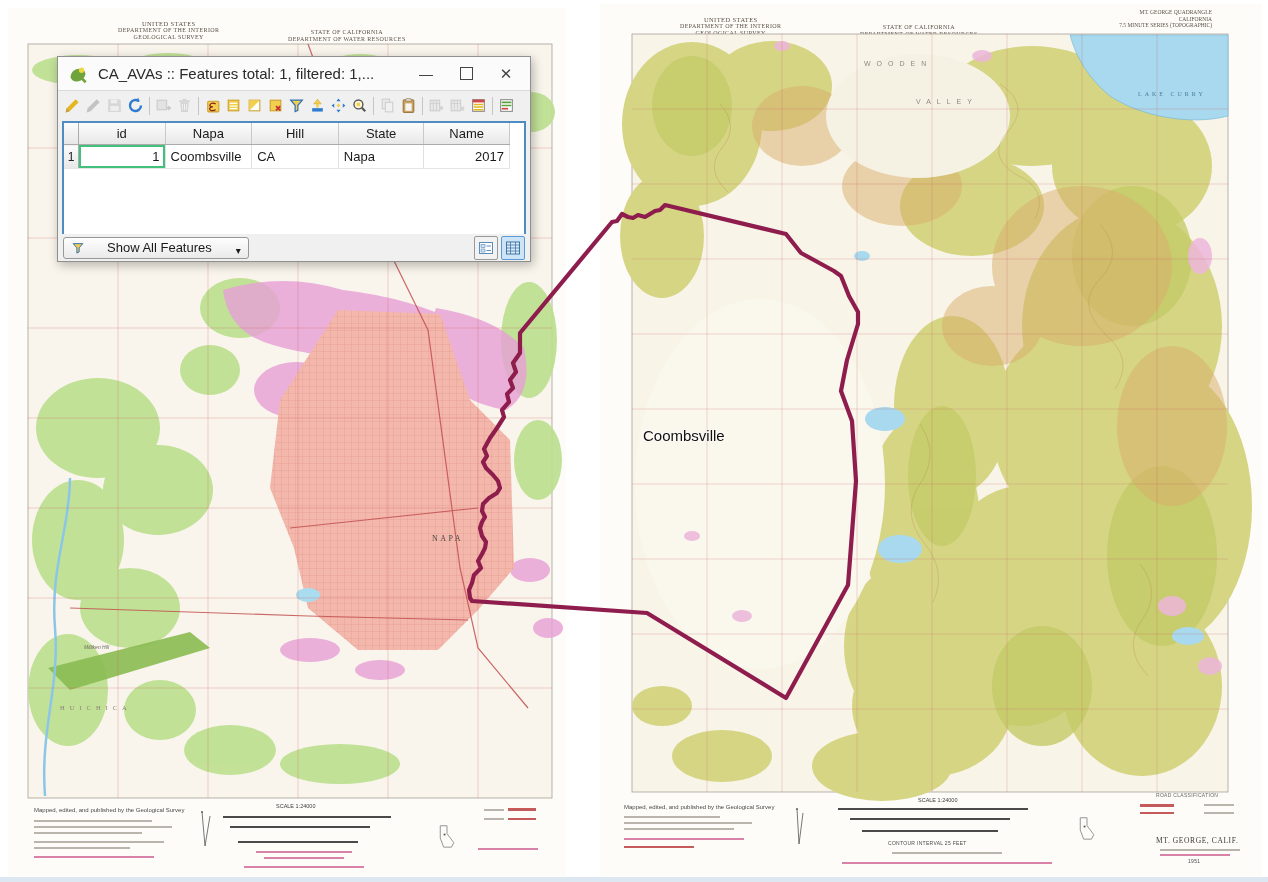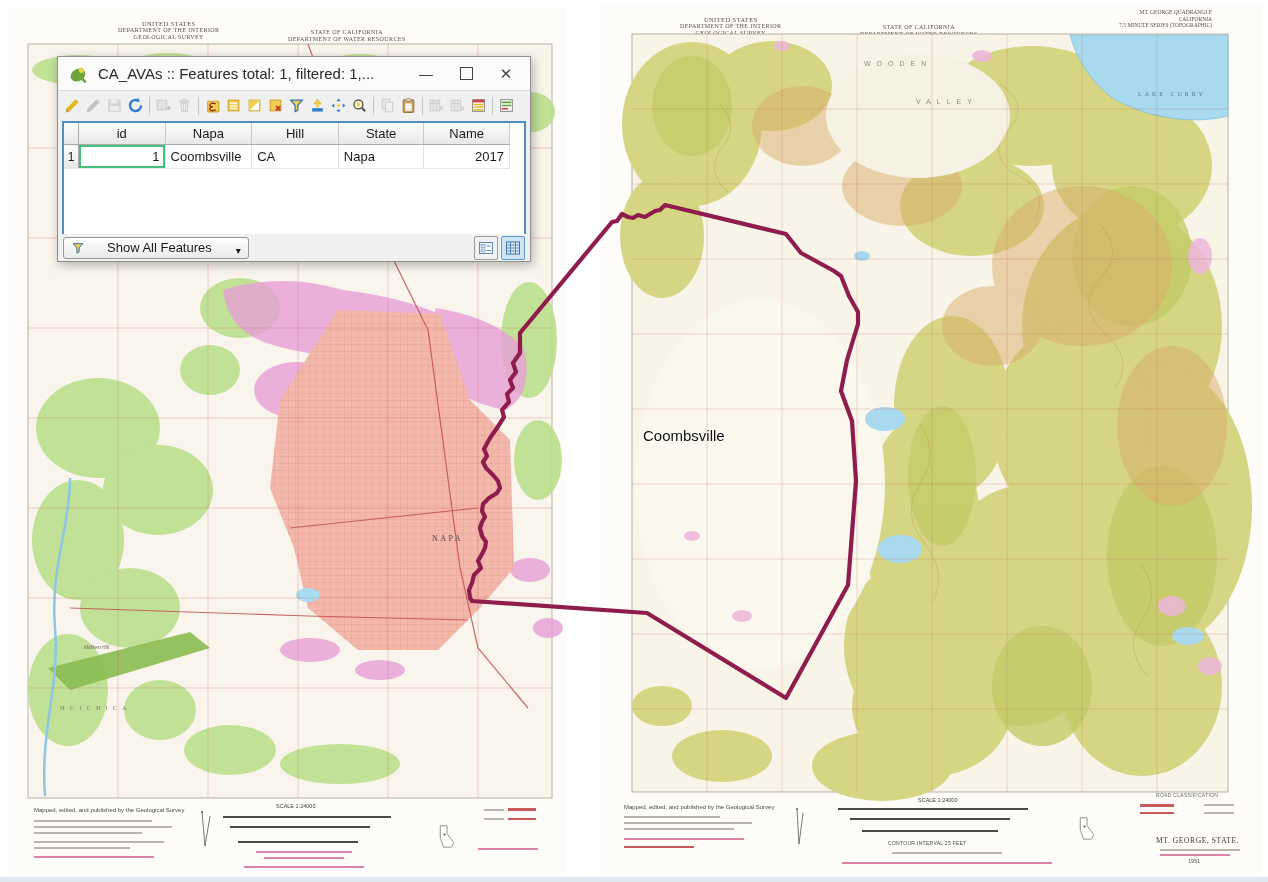--- a/index.html
+++ b/index.html
@@ -304,21 +304,21 @@
     <div class="microline pink" style="left:242px;top:858px;width:210px;"></div>
     <svg style="position:absolute;left:478px;top:812px;" width="18" height="26" viewBox="0 0 16 22">
       <path d="M2,1 L8,1 L8,8 L14,16 L12,20 L5,20 L2,12 Z" fill="none" stroke="#8a8a8a" stroke-width="0.8"></path>
       <rect x="5" y="8" width="1.6" height="1.6" fill="#555"></rect>
     </svg>
     <div class="mfooter-small" style="left:556px;top:788px;">ROAD CLASSIFICATION</div>
     <div class="microline red" style="left:540px;top:800px;width:34px;height:3px;"></div>
     <div class="microline" style="left:604px;top:800px;width:30px;"></div>
     <div class="microline red" style="left:540px;top:808px;width:34px;"></div>
     <div class="microline" style="left:604px;top:808px;width:30px;"></div>
-    <div class="sheetname" style="left:556px;top:832px;">MT. GEORGE, STATE.</div>
+    <div class="sheetname" style="left:556px;top:832px;">MT. GEORGE, CALIF.</div>
     <div class="microline" style="left:560px;top:845px;width:80px;height:1.5px;"></div>
     <div class="microline pink" style="left:560px;top:850px;width:70px;"></div>
     <div class="mfooter-small" style="left:588px;top:854px;color:#4a4a4a;">1951</div>
   </div>
 
   <svg class="overlay" width="1268" height="882" viewBox="0 0 1268 882">
     <path d="M665,205 L660,210 655,211 650,214 645,217 638,215 633,218 628,217 622,214 617,221 612,222
              520,333 520,353 513,363 516,372 510,380 513,388 507,394 509,402 502,410 504,417
              497,428 490,438 484,449 487,456 483,462 486,468 493,475 498,481 500,488 497,493
              489,498 483,504 482,511 485,517 482,522 480,528 482,536 486,542 485,548

